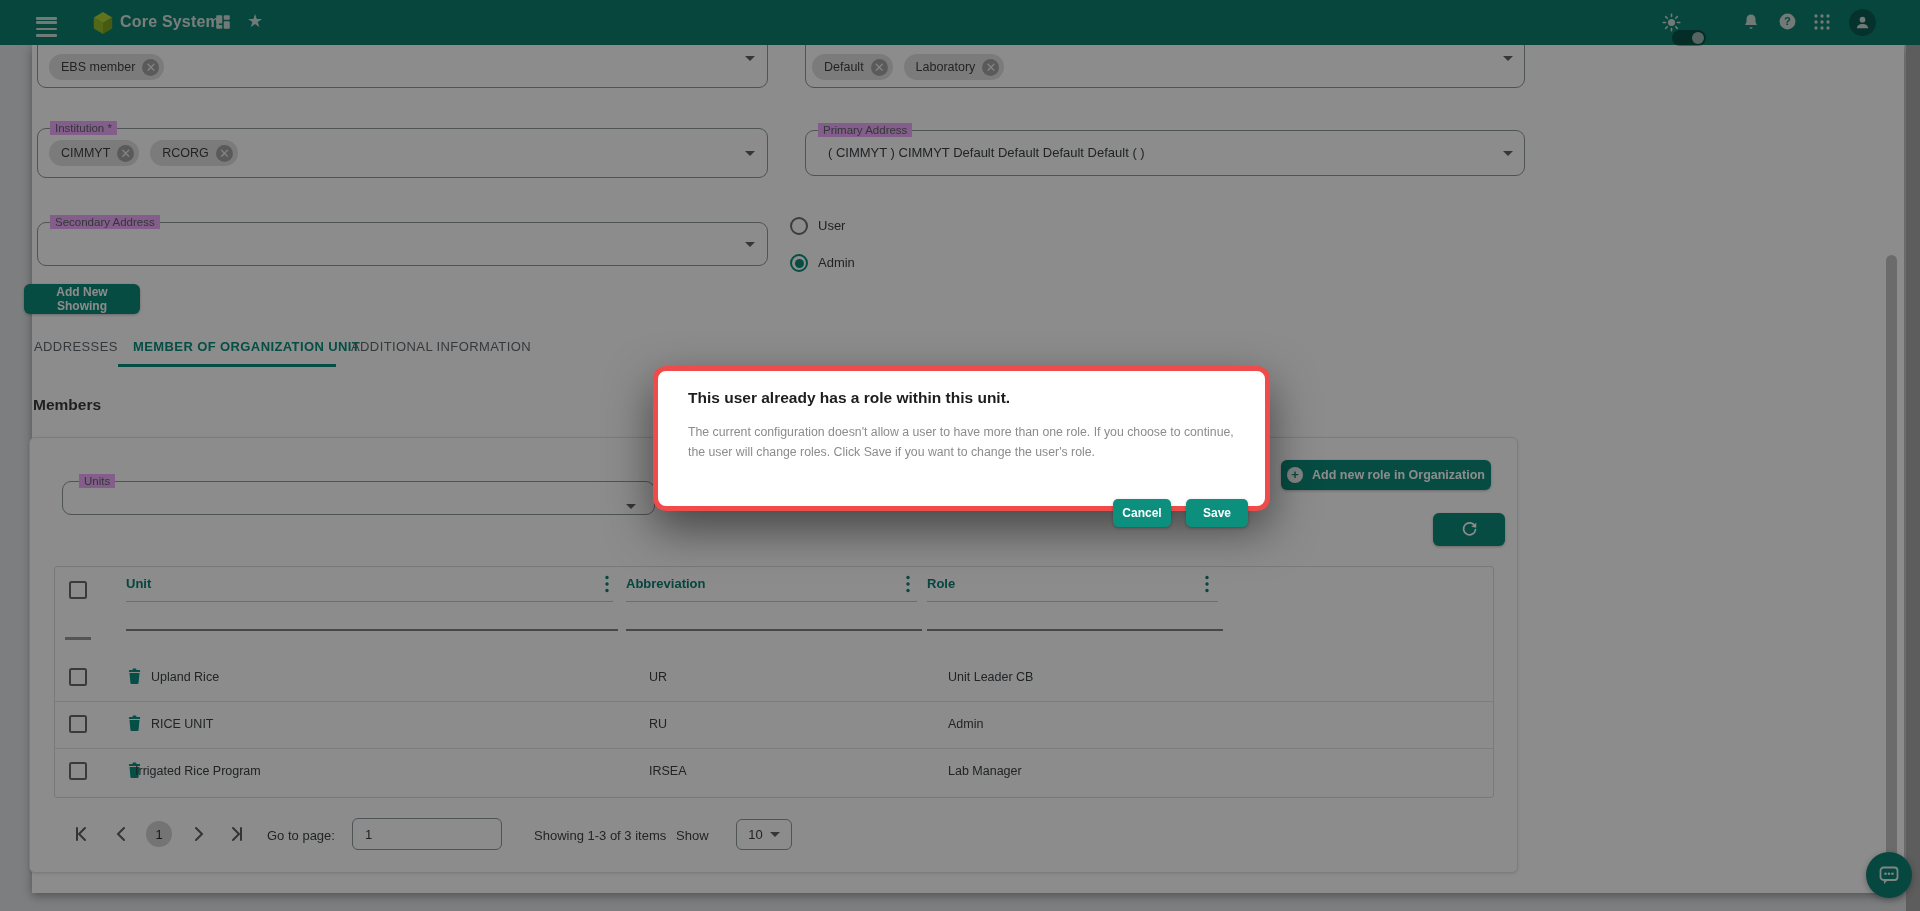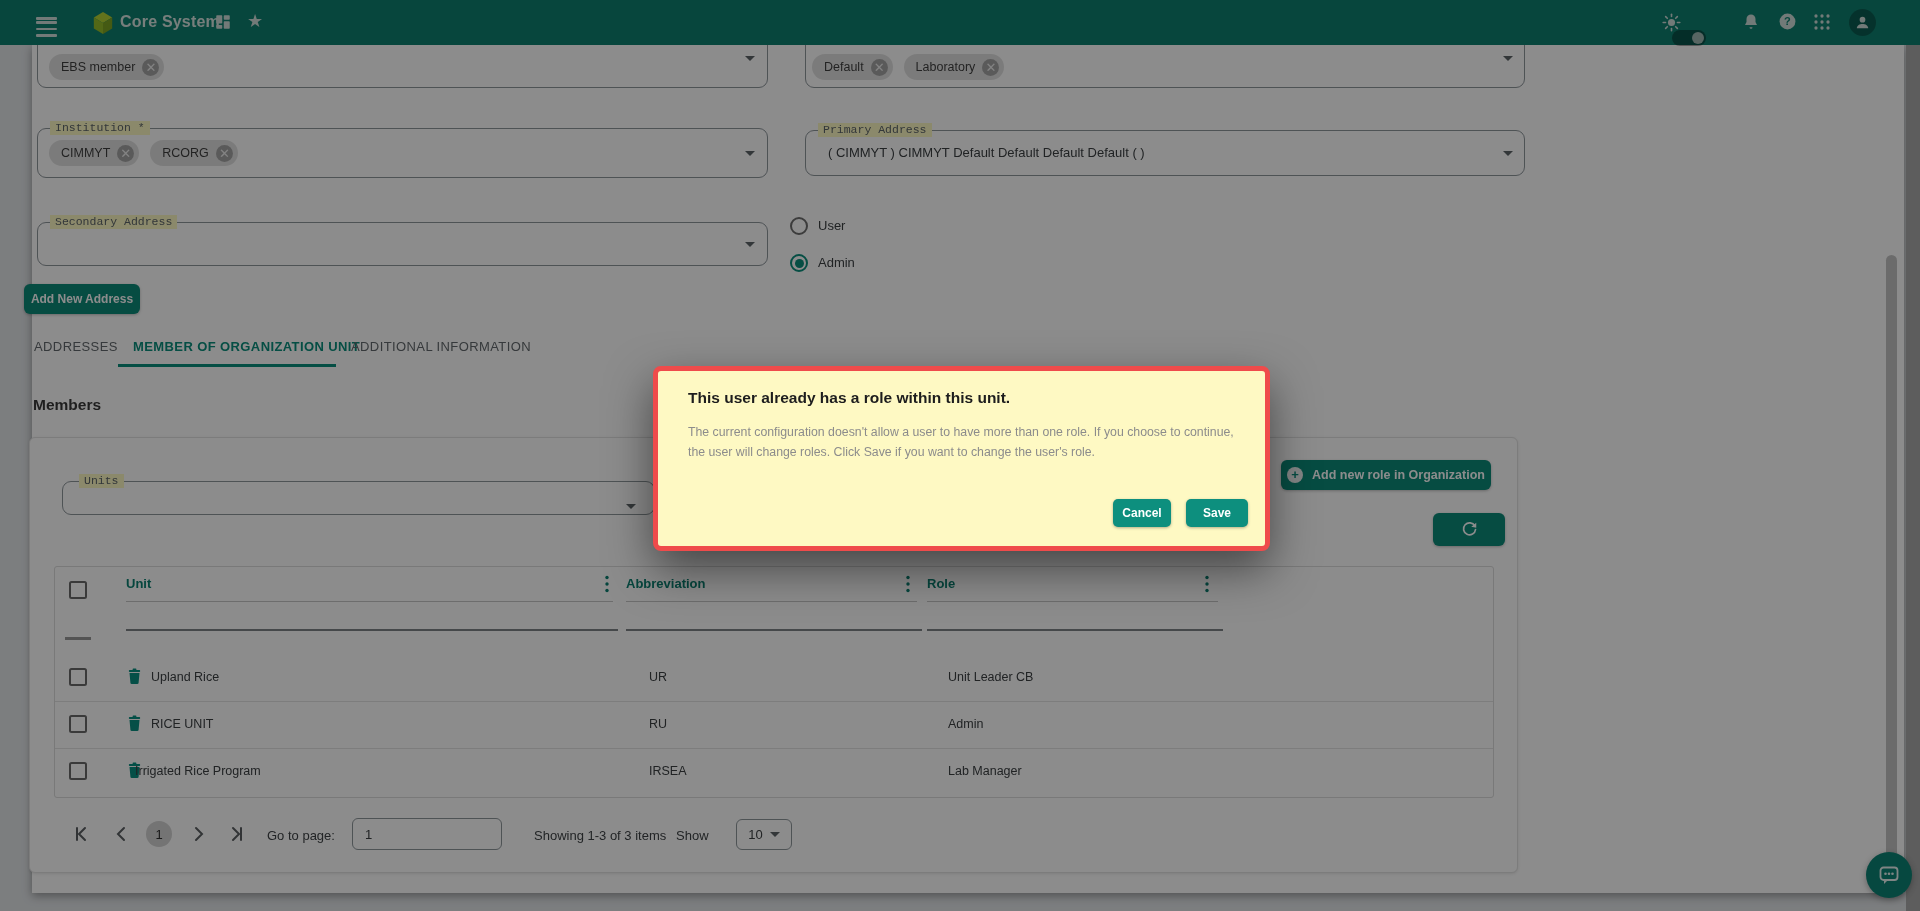--- a/index.html
+++ b/index.html
@@ -16,21 +16,21 @@
   .toggle-track{width:34px;height:16px;border-radius:9px;background:rgba(0,0,0,.35);position:relative;}
   .toggle-knob{position:absolute;right:2px;top:2px;width:12px;height:12px;border-radius:50%;background:#9fb8b2;}
   #avatar{width:27px;height:27px;border-radius:50%;background:rgba(0,0,0,.28);display:flex;align-items:center;justify-content:center;}
 
   
   #sheet{position:absolute;left:32px;top:45px;width:1872px;height:848px;background:#ffffff;
          box-shadow:0 3px 9px rgba(0,0,0,.35);z-index:1;}
 
   
   .ofield{position:absolute;border:1px solid #8f979c;border-radius:9px;background:#fff;box-sizing:border-box;}
-  .flabel{position:absolute;font-size:11.5px;color:#5d6569;background:#fef9c3;padding:0 5px;line-height:14px;white-space:nowrap;font-family:Liberation Mono, monospace;}
+  .flabel{position:absolute;font-size:11.5px;color:#5d6569;background:#f0abfc;padding:0 5px;line-height:14px;white-space:nowrap;}
   .chip{display:inline-flex;align-items:center;height:26px;background:#e1e1e1;border-radius:15px;
         padding:0 5px 0 12px;font-size:12.5px;color:#3f3f3f;gap:7px;}
   .chipx{width:17px;height:17px;border-radius:50%;background:#a5a5a5;color:#efefef;font-size:13px;
          line-height:17px;text-align:center;font-weight:bold;}
   .caret{width:0;height:0;border-left:5px solid transparent;border-right:5px solid transparent;border-top:5.5px solid #5d6569;}
   .chiprow{position:absolute;display:flex;gap:11px;align-items:center;}
 
   .radio{width:18px;height:18px;border-radius:50%;border:2px solid #6e6e6e;box-sizing:border-box;background:#fff;}
   .radio.sel{border-color:#0b8f7d;position:relative;}
   .radio.sel::after{content:"";position:absolute;left:2.5px;top:2.5px;width:9px;height:9px;border-radius:50%;background:#0b8f7d;}
@@ -73,22 +73,22 @@
             box-sizing:border-box;display:flex;align-items:center;justify-content:center;gap:7px;font-size:13px;color:#3c4043;background:#fff;}
 
   
   #sb-track{position:absolute;left:1906px;top:45px;width:14px;height:866px;background:#a9a9a9;z-index:10;}
   #sb-thumb{position:absolute;left:1886px;top:255px;width:11px;height:625px;border-radius:6px;background:#c4c4c4;z-index:10;}
   #chatfab{position:absolute;left:1866px;top:852px;width:46px;height:46px;border-radius:50%;background:#0c8375;z-index:11;
            display:flex;align-items:center;justify-content:center;box-shadow:0 2px 6px rgba(0,0,0,.3);}
 
   
   #backdrop{position:absolute;left:0;top:0;width:1920px;height:911px;background:rgba(0,0,0,.45);z-index:50;}
-  #modal{position:absolute;left:653px;top:366px;width:617px;height:185px;background:#fef9c3;border:5px solid #ef4b4b;
-         border-radius:8px;box-sizing:border-box;z-index:60;box-shadow:0 18px 45px rgba(0,0,0,.5);}
+  #modal{position:absolute;left:653px;top:366px;width:617px;height:145px;background:#ffffff;border:5px solid #ef4b4b;
+         border-radius:13px;box-sizing:border-box;z-index:60;box-shadow:0 18px 45px rgba(0,0,0,.5);}
   #modal-title{position:absolute;left:30px;top:18px;font-size:15.5px;font-weight:bold;color:#1d1d1d;}
   #modal-body{position:absolute;left:30px;top:52px;width:558px;font-size:12.3px;line-height:1.6;color:#8c8c8c;}
   .mbtn{position:absolute;top:128px;height:28px;border-radius:5px;background:#0d8f7e;color:#fff;font-size:12px;
         font-weight:bold;display:flex;align-items:center;justify-content:center;box-shadow:0 1px 3px rgba(0,0,0,.3);}
 </style>
 </head>
 <body>
 
 <div id="screen">
 
@@ -209,21 +209,21 @@
   <div class="ofield" style="left:37px;top:222px;width:731px;height:44px;z-index:2;">
     <div class="flabel" style="left:12px;top:-8px;">Secondary Address</div>
     <div class="caret abs" style="left:707px;top:19px;"></div>
   </div>
 
   <div class="radio abs" style="left:790px;top:217px;z-index:2;"></div>
   <div class="radlab abs" style="left:818px;top:218px;z-index:2;">User</div>
   <div class="radio sel abs" style="left:790px;top:254px;z-index:2;"></div>
   <div class="radlab abs" style="left:818px;top:255px;z-index:2;">Admin</div>
 
-  <button class="tbtn abs" style="left:24px;top:284px;width:116px;height:30px;font-size:12px;z-index:2;">Add New Address</button>
+  <button class="tbtn abs" style="left:24px;top:284px;width:116px;height:30px;font-size:12px;z-index:2;">Add New Showing</button>
 
   <div class="tab" style="left:34px;z-index:2;">ADDRESSES</div>
   <div class="tab active" style="left:133px;z-index:2;">MEMBER OF ORGANIZATION UNIT</div>
   <div class="tab" style="left:351px;z-index:2;">ADDITIONAL INFORMATION</div>
   <div id="tabind" style="z-index:2;"></div>
 
   <div id="members-h" style="z-index:2;">Members</div>
 
   <div id="card" style="z-index:2;"></div>
 

